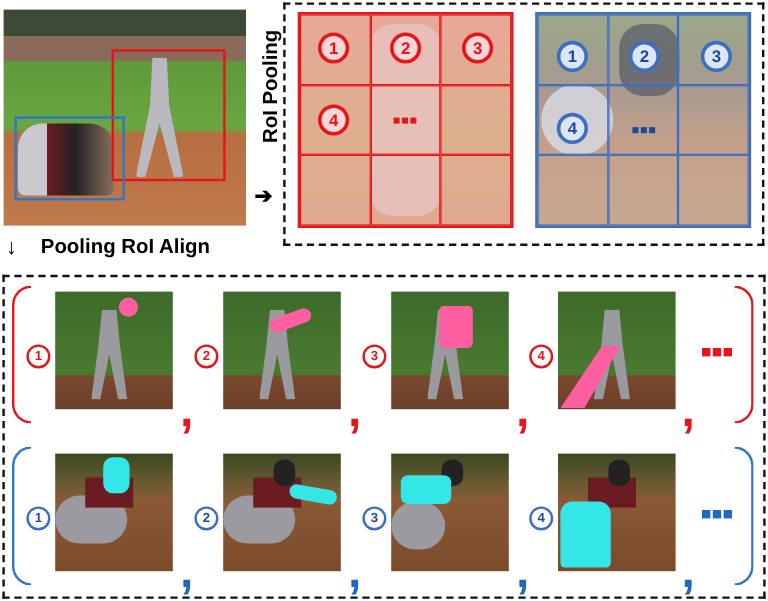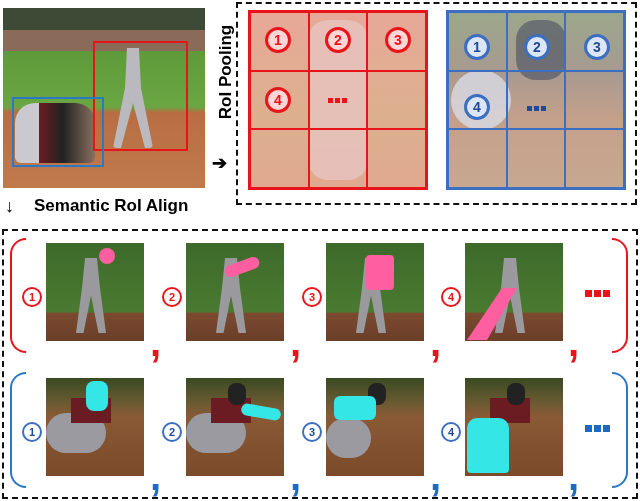--- a/index.html
+++ b/index.html
@@ -81,21 +81,21 @@
   <div class="circle circ-blue" style="left:138px;top:24px">3</div>
   <div class="circle circ-blue" style="left:18px;top:84px">4</div>
   <div class="dots" style="left:81px;top:96px">
       <span style="background:#1f4a9a"></span>
       <span style="background:#1f4a9a"></span>
       <span style="background:#1f4a9a"></span>
     </div>
 </div>
 
 <div class="abs" style="left:5px;top:196px;font-size:18px;font-weight:bold">↓</div>
-<div class="abs" style="left:34px;top:196px;font-weight:bold;font-size:17px">Semantic RoI Align</div>
+<div class="abs" style="left:34px;top:196px;font-weight:bold;font-size:17px">Pooling RoI Align</div>
 
 <div class="abs dash" style="left:2px;top:229px;width:636px;height:270px"></div>
 
 <div class="bracket" style="left:10px;top:238px;height:115px;border-color:#e8141a"></div>
 <div class="bracketR" style="left:612px;top:238px;height:115px;border-color:#e8141a"></div>
 
 <div class="circle circ-red circ-sm" style="left:22px;top:287px">1</div>
 <div class="thumb" style="left:46px;top:243px;background:linear-gradient(180deg,#3d6a2a 0%,#4a7a30 70%,#7a4a30 72%,#6a3e28 100%)">
   <div class="abs" style="left:30px;top:15px;width:30px;height:75px;background:#9a9a9e;clip-path:polygon(30% 0,70% 0,80% 40%,100% 100%,75% 100%,50% 50%,25% 100%,0 100%,20% 40%)"></div>
   <div class="abs" style="left:53px;top:5px;width:16px;height:16px;background:#ff5fa0;border-radius:50%"></div>

